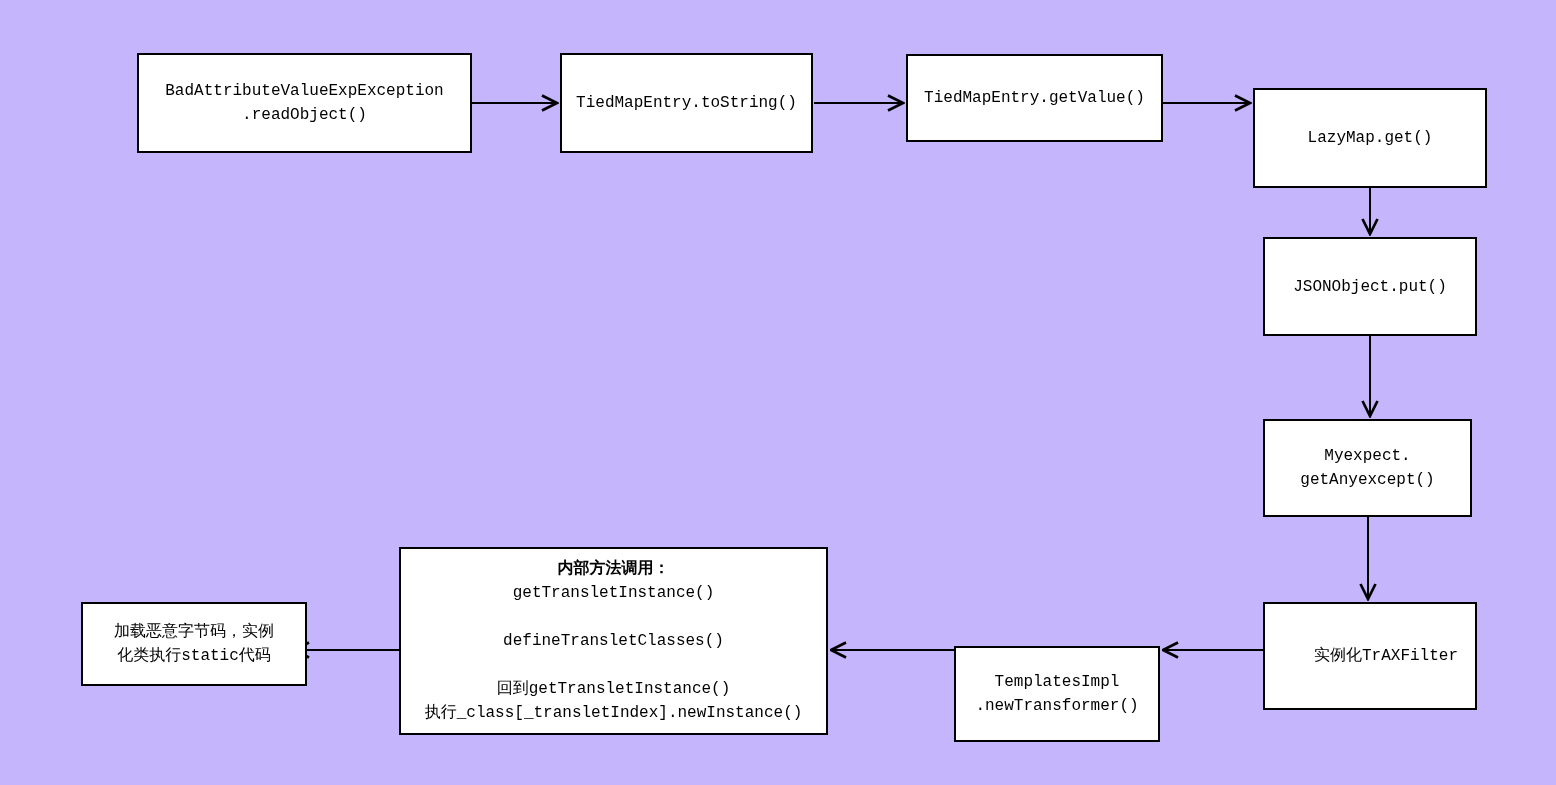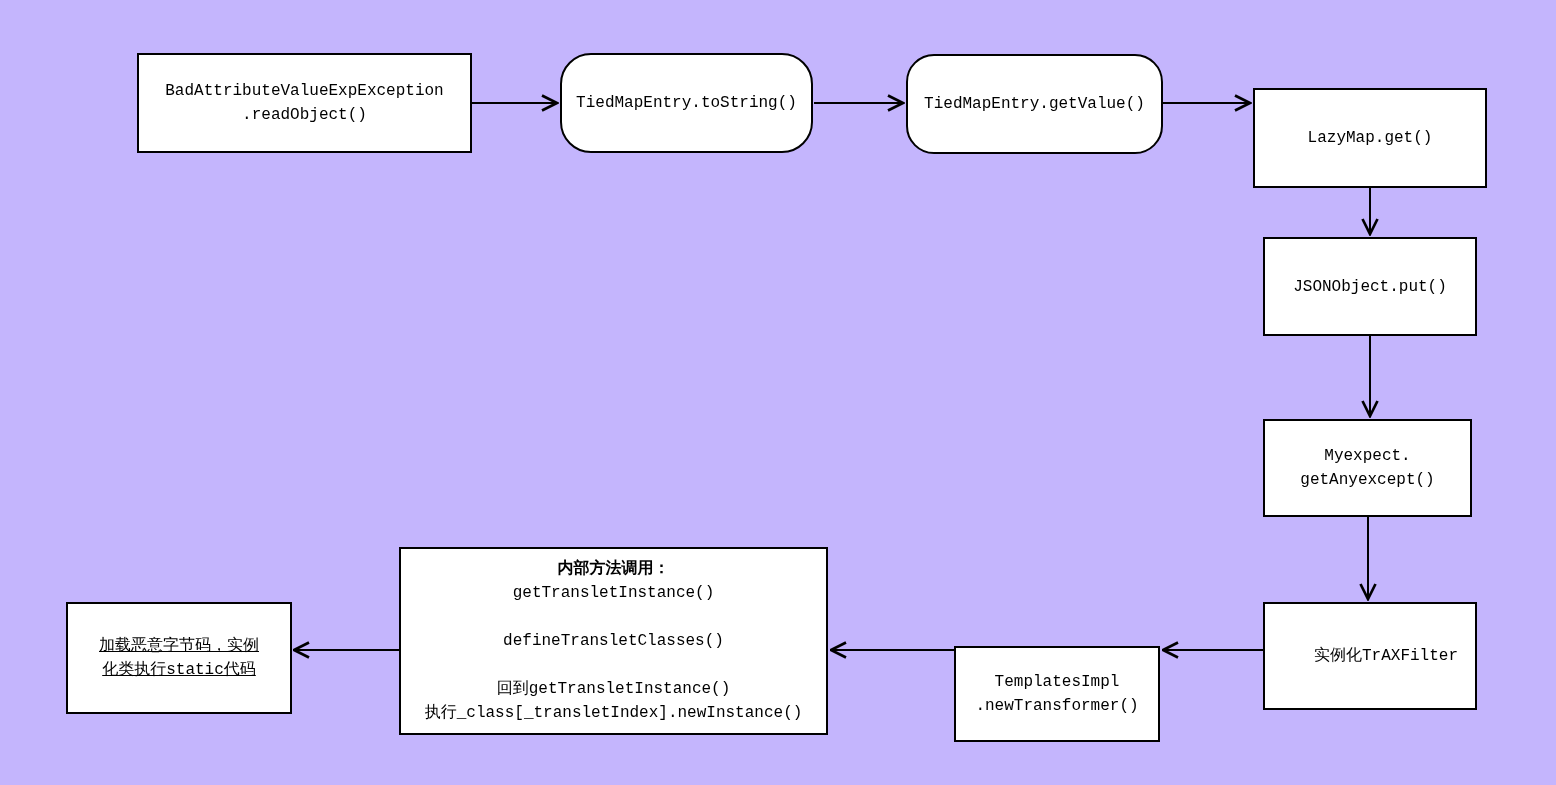--- a/index.html
+++ b/index.html
@@ -32,29 +32,29 @@
   }
   .line {
     line-height: 24px;
     min-height: 24px;
     white-space: pre;
   }
   .line.bold { font-weight: 700; }
 
   
   .n-readobject   { left: 137px;  top: 53px;  width: 335px; height: 100px; }
-  .n-tostring     { left: 560px;  top: 53px;  width: 253px; height: 100px; border-radius: 31px; }
-  .n-getvalue     { left: 906px;  top: 54px;  width: 257px; height: 100px; border-radius: 28px; }
+  .n-tostring     { left: 560px;  top: 53px;  width: 253px; height: 100px; }
+  .n-getvalue     { left: 906px;  top: 54px;  width: 257px; height: 88px; }
   .n-lazymap      { left: 1253px; top: 53px;  width: 234px; height: 100px; margin-top: 35px; }
   .n-jsonput      { left: 1263px; top: 237px; width: 214px; height: 99px;  }
   .n-myexpect     { left: 1263px; top: 419px; width: 209px; height: 98px;  }
   .n-traxfilter   { left: 1263px; top: 602px; width: 214px; height: 108px; padding-left: 32px;  }
   .n-templates    { left: 954px;  top: 603px; width: 206px; height: 96px; margin-top: 43px;  }
   .n-internal     { left: 399px;  top: 547px; width: 429px; height: 188px; }
-  .n-payload      { left: 66px;   top: 602px; width: 226px; height: 112px; text-decoration: underline;  }
+  .n-payload      { left: 81px;   top: 602px; width: 226px; height: 84px;  }
 </style>
 </head>
 <body>
 
 <div class="canvas">
 
   <svg class="arrows" width="1556" height="785" viewBox="0 0 1556 785" xmlns="http://www.w3.org/2000/svg">
     <defs>
       <marker id="arrowhead" viewBox="0 0 12 12" refX="11" refY="6" markerWidth="9" markerHeight="9" orient="auto-start-reverse">
         <path d="M1,1 L11,6 L1,11" fill="none" stroke="#000000" stroke-width="1.8"></path>

